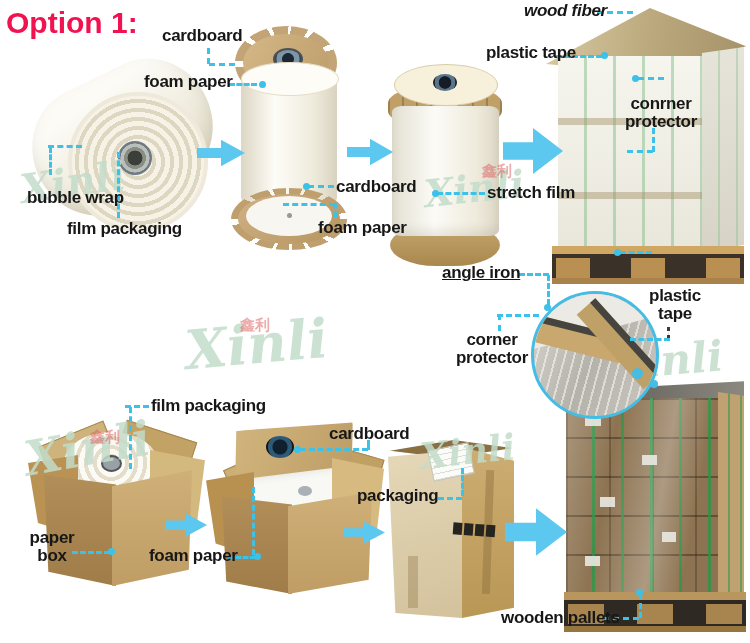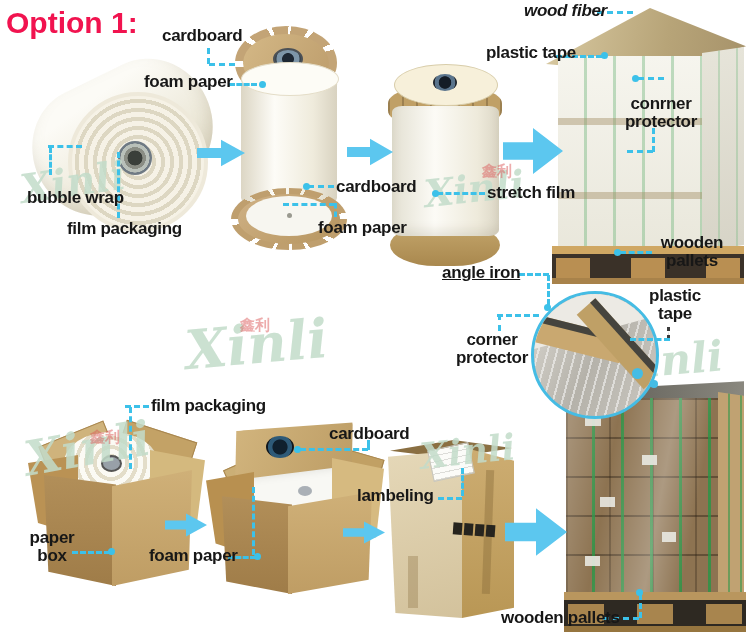--- a/index.html
+++ b/index.html
@@ -183,30 +183,28 @@
   <div class="label" style="left:144px;top:73px;">foam paper</div>
   <div class="label" style="left:27px;top:189px;text-align:right;">bubble wrap</div>
   <div class="label" style="left:67px;top:220px;">film packaging</div>
   <div class="label" style="left:336px;top:178px;">cardboard</div>
   <div class="label" style="left:318px;top:219px;">foam paper</div>
   <div class="label" style="left:524px;top:2px;font-style:italic;">wood fiber</div>
   <div class="label" style="left:486px;top:44px;">plastic tape</div>
   <div class="label t-center" style="left:618px;top:95px;width:86px;">conrner
 protector</div>
   <div class="label" style="left:487px;top:184px;">stretch film</div>
-  <div class="label t-center" style="left:652px;top:234px;width:80px;">wooden
-pallets</div>
 
   <div class="label" style="left:442px;top:264px;text-decoration:underline;">angle iron</div>
   <div class="label t-center" style="left:446px;top:331px;width:92px;">corner
 protector</div>
   <div class="label t-center" style="left:643px;top:287px;width:64px;">plastic
 tape</div>
 
   <div class="label" style="left:151px;top:397px;">film packaging</div>
   <div class="label" style="left:329px;top:425px;">cardboard</div>
-  <div class="label" style="left:357px;top:487px;">lambeling</div>
+  <div class="label" style="left:357px;top:487px;">packaging</div>
   <div class="label t-center" style="left:26px;top:529px;width:52px;">paper
 box</div>
   <div class="label" style="left:149px;top:547px;">foam paper</div>
   <div class="label" style="left:501px;top:609px;">wooden pallets</div>
 
 </div>
 
 </body></html>

